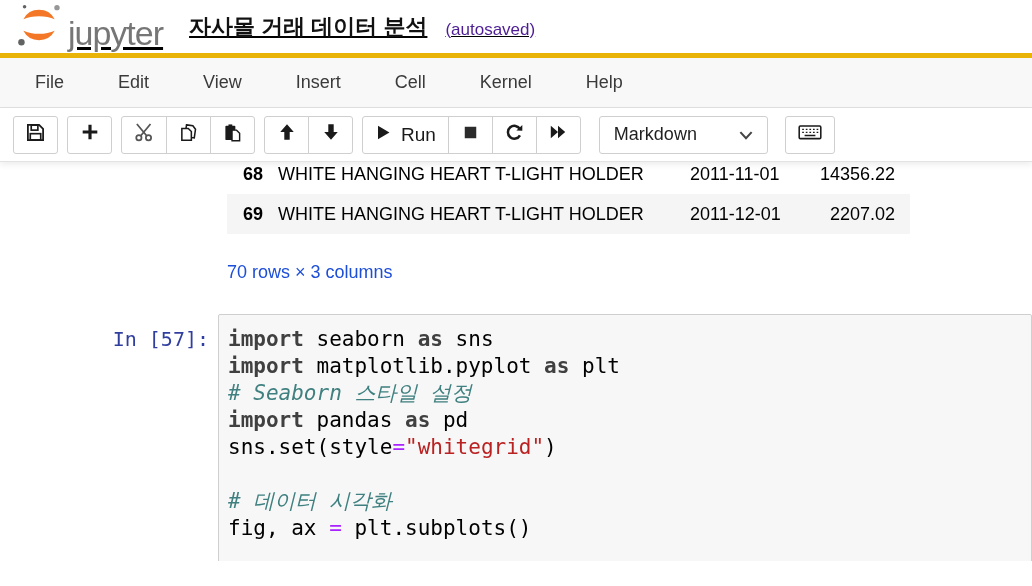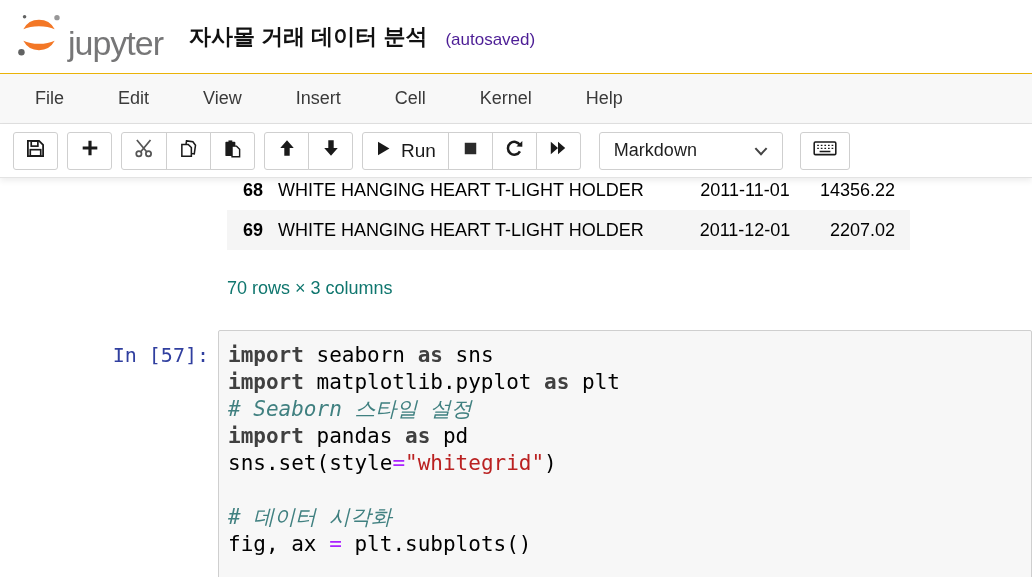--- a/index.html
+++ b/index.html
@@ -1,21 +1,21 @@
 <!DOCTYPE html>
 <html><head>
 <meta charset="utf-8">
 <style>
   * { box-sizing: border-box; margin: 0; padding: 0; }
   html, body { width: 1032px; height: 586px; overflow: hidden; background: #fff;
     font-family: "Liberation Sans", sans-serif; color: #000; }
 
   
-  .header { height: 74px; display: flex; align-items: center; background: #fff;
-    border-bottom: 1px solid #eab308; padding-left: 16px; }
+  .header { height: 58px; display: flex; align-items: center; background: #fff;
+    border-bottom: 5px solid #eab308; padding-left: 16px; text-decoration: underline; }
   .logo { display: flex; align-items: flex-end; cursor: pointer; }
   .logo-text { font-size: 34px; color: #767677; letter-spacing: -1px; margin-left: 6px;
     font-weight: 400; line-height: 1; padding-bottom: 2px; }
   .nb-title { font-size: 22px; font-weight: 600; margin-left: 26px; color: #111; }
   .autosaved { font-size: 17px; color: #4c1d95; margin-left: 18px; padding-top: 6px; }
 
   
   .menubar { height: 50px; background: #f8f8f8; border-bottom: 1px solid #e0e0e0;
     display: flex; align-items: center; padding-left: 8px; }
   .menu-item { font-size: 18px; color: #3a3a3a; padding: 12px 27px; cursor: pointer; }
@@ -26,39 +26,39 @@
     box-shadow: 0 3px 6px rgba(0,0,0,0.07); position: relative; z-index: 5; }
   .btn, .btn-group { margin-right: 9px; }
   .btn { height: 38px; min-width: 45px; background: #fff; border: 1px solid #cfcfcf;
     border-radius: 3px; display: inline-flex; align-items: center; justify-content: center;
     padding: 0 12px; cursor: pointer; font-size: 18px; color: #1a1a1a; }
   .btn-group { display: inline-flex; }
   .btn-group .btn { margin-right: 0; border-radius: 0; margin-left: -1px; }
   .btn-group .btn:first-child { border-radius: 3px 0 0 3px; margin-left: 0; }
   .btn-group .btn:last-child { border-radius: 0 3px 3px 0; }
   .run-label { margin-left: 9px; font-size: 19px; }
-  .celltype { height: 38px; width: 184px; border: 1px solid #cfcfcf; border-radius: 3px;
+  .celltype { height: 38px; width: 169px; border: 1px solid #cfcfcf; border-radius: 3px;
     display: inline-flex; align-items: center; justify-content: space-between;
     padding: 0 14px; font-size: 18px; color: #1f1f1f; margin: 0 9px 0 9px; cursor: pointer; }
   .kbd-btn { margin-left: 8px; }
   .icon { display: block; }
 
   
   .notebook { height: 399px; overflow: hidden; background: #fff; position: relative; }
 
   .df-table { margin-left: 227px; margin-top: -8px; }
   .df-row { display: flex; align-items: center; height: 40px; width: 683px;
     font-size: 18px; padding-right: 15px; }
   .df-row.odd { background: #f5f5f5; }
   .col-idx { width: 35px; padding-left: 0; margin-left: 16px; font-weight: 700; }
   .col-desc { width: 412px; }
-  .col-date { width: 110px; text-align: center; }
+  .col-date { width: 110px; text-align: left; }
   .col-val { width: 95px; text-align: right; }
 
-  .df-summary { margin-left: 227px; margin-top: 28px; font-size: 18px; color: #0f766e; }
+  .df-summary { margin-left: 227px; margin-top: 28px; font-size: 18px; color: #1d4ed8; }
 
   
   .cell { display: flex; margin-top: 31px; }
   .prompt-col { width: 218px; flex: 0 0 218px; text-align: right; padding-right: 9px;
     padding-top: 13px; }
   .in-prompt { font-family: "DejaVu Sans Mono", monospace; font-size: 20px;
     color: #303F9F; white-space: pre; }
   .input-area { flex: 1; background: #f7f7f7; border: 1px solid #cfcfcf;
     border-radius: 2px; padding: 11px 8px 20px 9px; min-height: 260px; cursor: text; }
   .code-line { font-family: "DejaVu Sans Mono", monospace; font-size: 21px;

